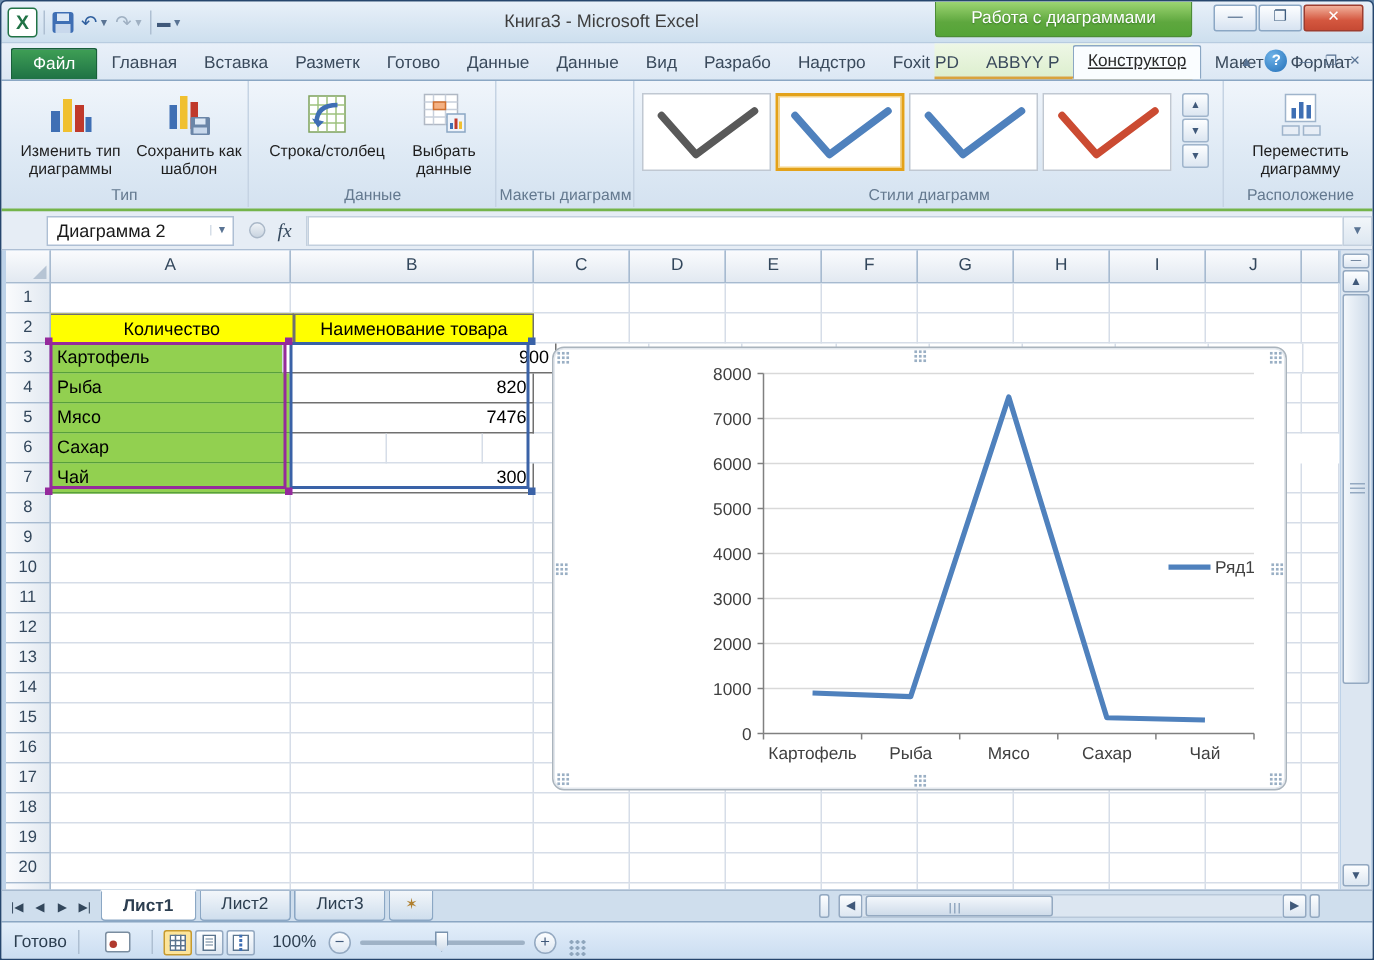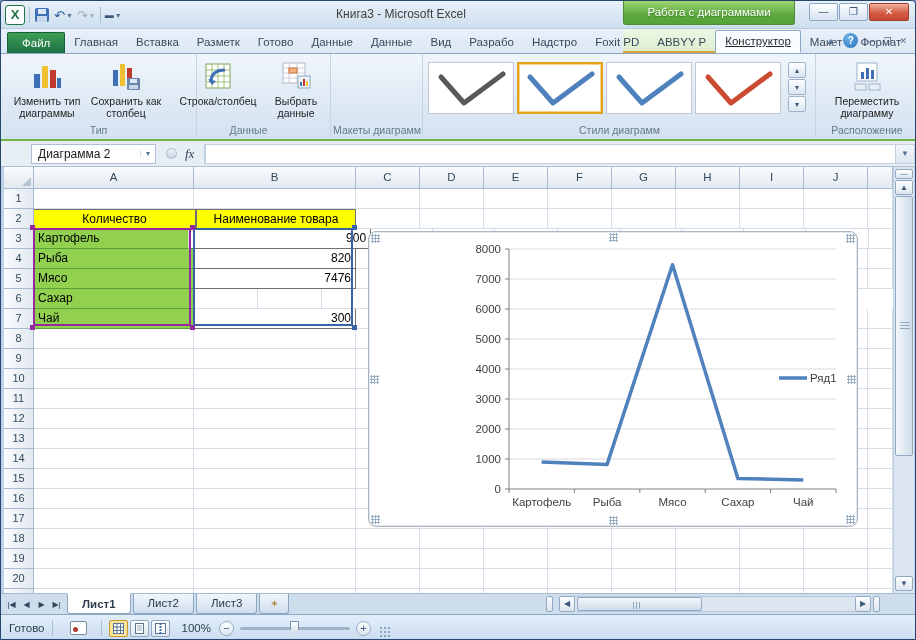--- a/index.html
+++ b/index.html
@@ -172,40 +172,40 @@
       <span class="rc">▲</span>
       <span class="help">?</span>
       <span class="rc">—</span>
       <span class="rc">❐</span>
       <span class="rc">✕</span>
     </div>
   </div>
 
   <div class="ribbon">
 
-    <div class="rgroup" style="left:0;width:196px;">
+    <div class="rgroup" style="left:0;width:165px;">
       <div class="bigbtn" style="left:6px;width:80px;">
         <svg width="32" height="32" viewBox="0 0 32 32">
             <rect x="3" y="14" width="6" height="14" fill="#3f6fb4"></rect>
             <rect x="11" y="6" width="6" height="22" fill="#f0c030"></rect>
             <rect x="19" y="10" width="6" height="18" fill="#c0392b"></rect>
             <rect x="26" y="18" width="4" height="10" fill="#3f6fb4"></rect>
           </svg>
         <div class="blabel">Изменить тип диаграммы</div>
       </div>
       <div class="bigbtn" style="left:88px;width:74px;">
         <svg width="32" height="32" viewBox="0 0 32 32">
             <rect x="3" y="10" width="5" height="16" fill="#3f6fb4"></rect>
             <rect x="10" y="4" width="5" height="22" fill="#f0c030"></rect>
             <rect x="17" y="8" width="5" height="18" fill="#c0392b"></rect>
             <rect x="17" y="18" width="13" height="12" rx="1" fill="#6b86a8"></rect>
             <rect x="20" y="19" width="7" height="4" fill="#dce8f5"></rect>
             <rect x="19" y="25" width="9" height="4" fill="#c8d8ec"></rect>
           </svg>
-        <div class="blabel">Сохранить как столбец</div>
+        <div class="blabel">Сохранить как шаблон</div>
       </div>
       <div class="glabel">Тип</div>
     </div>
 
     <div class="rgroup" style="left:166px;width:164px;">
       <div class="bigbtn" style="left:5px;width:92px;">
         <svg width="32" height="32" viewBox="0 0 32 32">
             <rect x="4" y="4" width="24" height="24" fill="#fff" stroke="#7fa35c"></rect>
             <path d="M4 10h24M4 16h24M4 22h24M10 4v24M16 4v24M22 4v24" stroke="#9ec27e" stroke-width="1"></path>
             <path d="M9 22 Q9 10 23 10" stroke="#3f6fb4" stroke-width="3" fill="none"></path>

